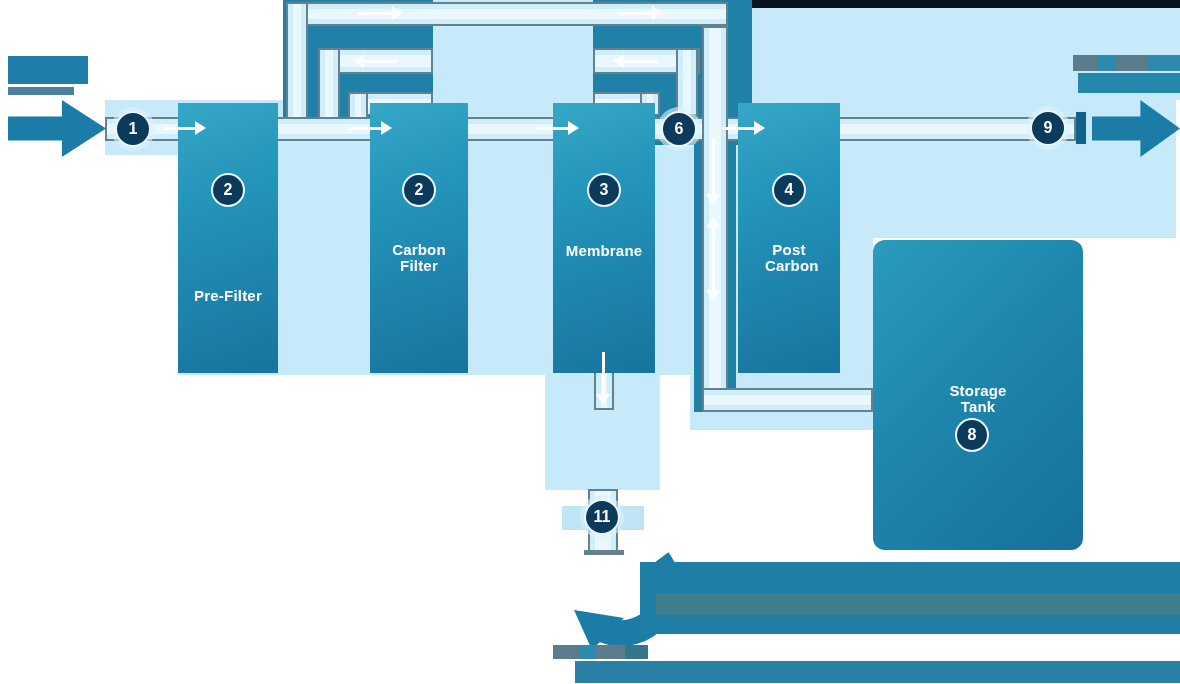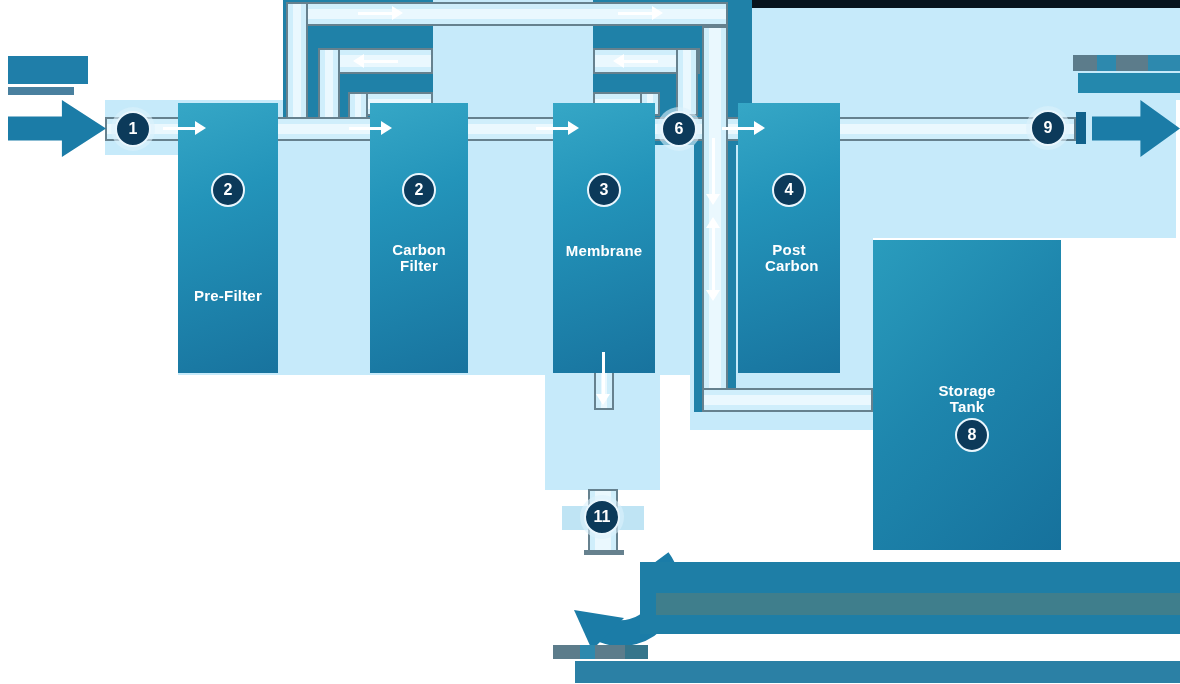--- a/index.html
+++ b/index.html
@@ -91,21 +91,21 @@
         <span>3</span>
       </div>
     <div class="clabel" style="top:140px;">Membrane</div>
   </div>
   <div class="comp" style="left:738px;top:103px;width:102px;height:270px;">
     <div class="badge" style="left:34px;top:70px;">
         <span>4</span>
       </div>
     <div class="clabel" style="top:139px;width:48px;">Post Carbon</div>
   </div>
-  <div class="comp" style="left:873px;top:240px;width:188px;height:310px;background:linear-gradient(135deg,#2a9cbd 0%,#1e86ad 45%,#16719c 100%);">
+  <div class="comp" style="left:873px;top:240px;width:210px;height:310px;background:linear-gradient(135deg,#2a9cbd 0%,#1e86ad 45%,#16719c 100%);border-radius:12px;">
     <div class="clabel" style="top:143px;width:80px;">Storage Tank</div>
     <div class="badge" style="left:82px;top:178px;">
         <span>8</span>
       </div>
   </div>
 
   <div class="ar r" style="left:163px;top:127px;width:32px;"></div>
   <div class="ar r" style="left:349px;top:127px;width:32px;"></div>
   <div class="ar r" style="left:536px;top:127px;width:32px;"></div>
   <div class="ar r" style="left:722px;top:127px;width:32px;"></div>

